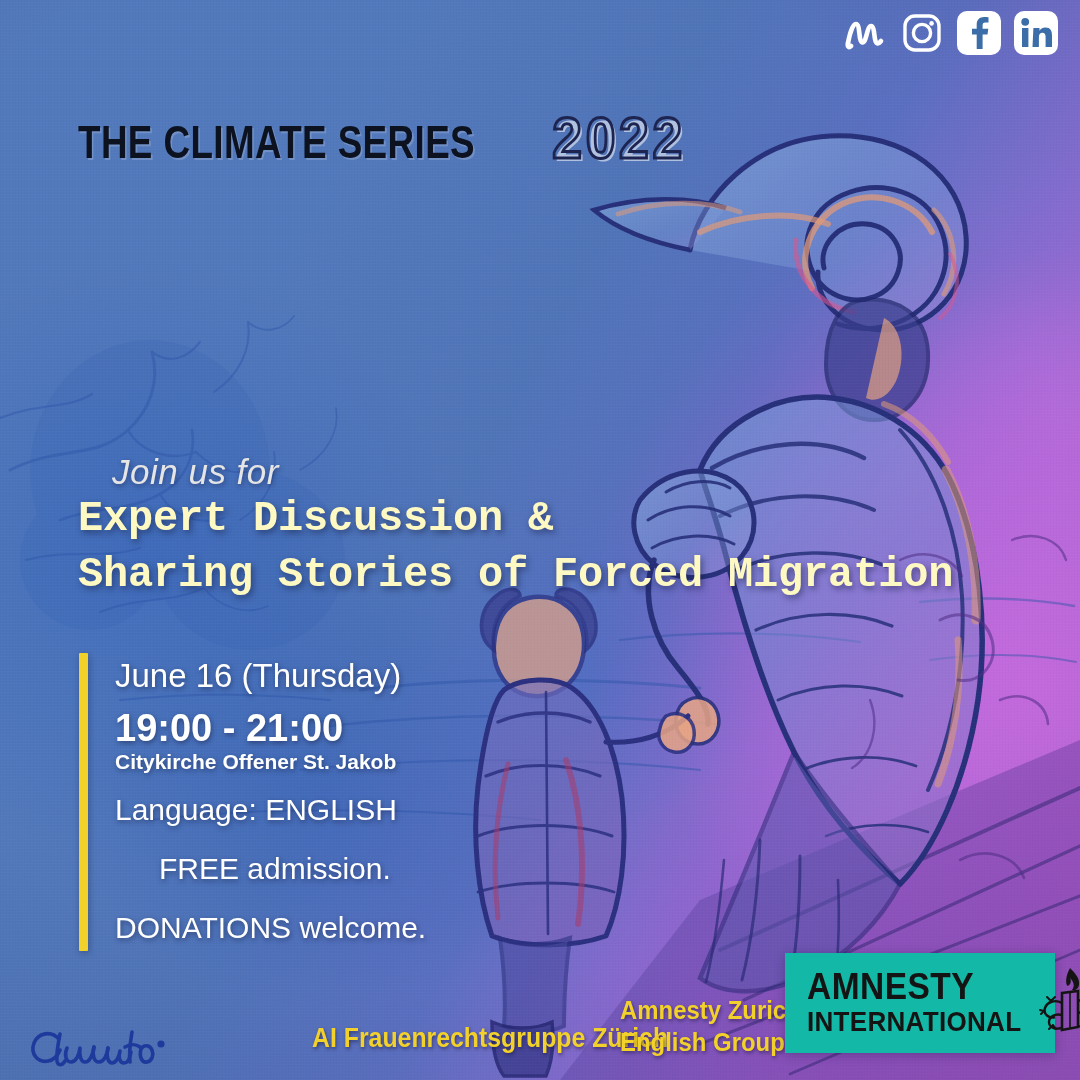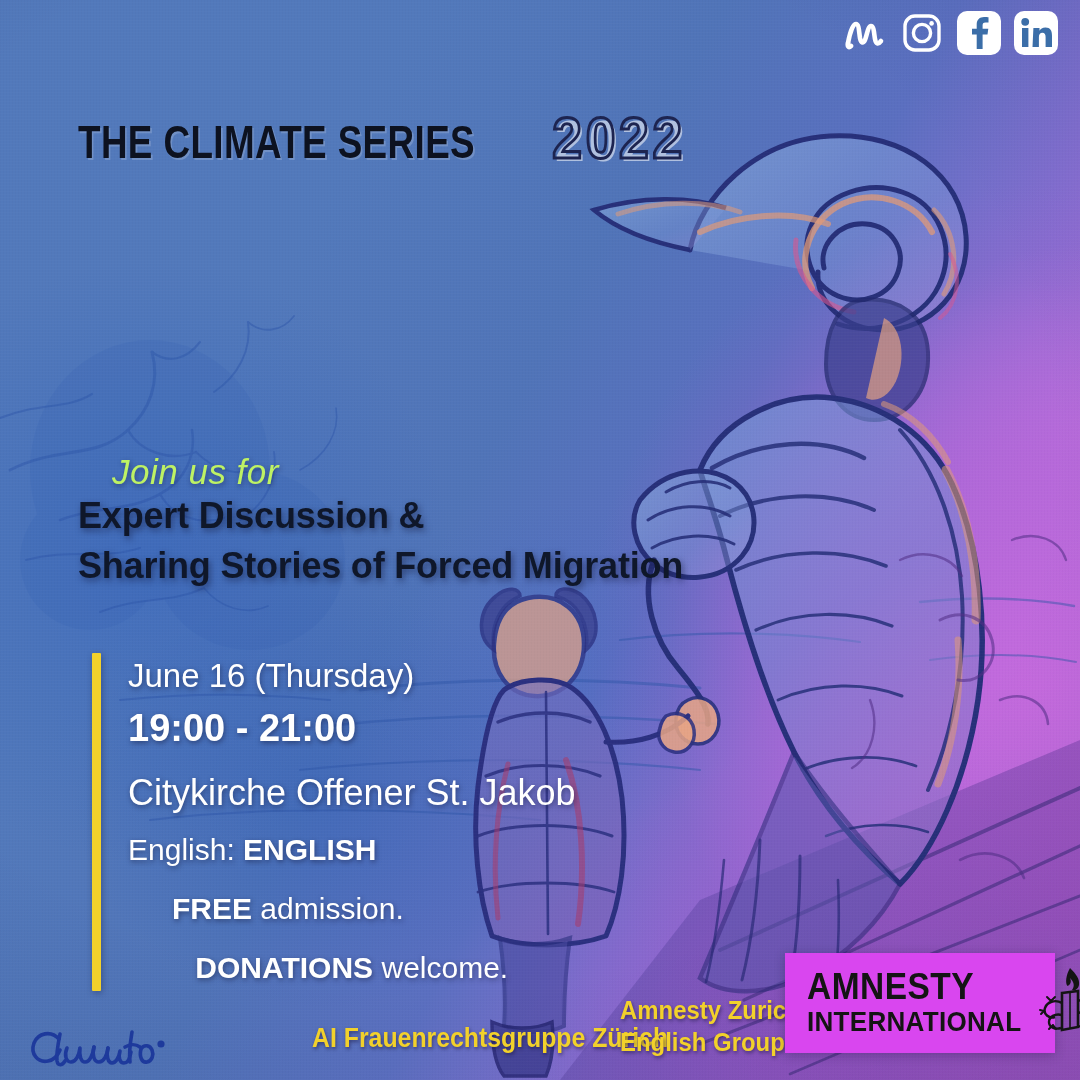--- a/index.html
+++ b/index.html
@@ -97,80 +97,80 @@
     transform:scaleX(.88); transform-origin:left center;
     text-shadow:2px 3px 5px rgba(20,25,60,.45);
     white-space:nowrap;
   }
   .headline .ln + .ln{ margin-top:48px; }
 
   .joinus{
     position:absolute; left:112px; top:452px;
     font-family:"Liberation Sans",sans-serif;
     font-style:italic; font-weight:300; font-size:35px;
-    color:#bef264; letter-spacing:.5px;
+    color:#e5e5e5; letter-spacing:.5px;
     text-shadow:1px 2px 5px rgba(18,24,60,.45);
     z-index:30;
   }
   .subhead{
     position:absolute; left:78px; top:498px; width:790px;
     z-index:30;
   }
   .subhead .sl{
-    font-family:Liberation Sans, sans-serif;
-    font-weight:bold; font-size:36px; line-height:1.0;
-    color:#0f172a; letter-spacing:-.2px;
+    font-family:Liberation Mono, monospace;
+    font-weight:bold; font-size:42px; line-height:1.0;
+    color:#fef9c3; letter-spacing:-.2px;
     text-shadow:2px 3px 6px rgba(18,24,60,.50);
     white-space:nowrap;
   }
   .subhead .sl + .sl{ margin-top:14px; }
 
   
   .details{
-    position:absolute; left:80px; top:653px;
+    position:absolute; left:67px; top:653px;
     display:flex; z-index:30;padding-left:12px;
   }
   .yellow-bar{
     width:9px; background:#f2d12b; border-radius:1px;
     margin-right:27px; align-self:stretch;
     box-shadow:1px 2px 6px rgba(18,24,60,.35);
   }
   .det-lines{ display:flex; flex-direction:column; padding:4px 0 6px; }
   .det{
     font-family:"Liberation Sans",sans-serif;
     color:#ffffff;
     text-shadow:1px 2px 5px rgba(18,24,60,.50);
     white-space:nowrap;
   }
   .det.date{ font-weight:300; font-size:33px; }
   .det.time{ font-weight:bold; font-size:38px; margin-top:12px; }
-  .det.venue{ font-weight:normal; font-size:36px; margin-top:22px; }
+  .det.venue{ font-weight:bold; font-size:21px; }
   .det.lang{ font-weight:300; font-size:30px; margin-top:19px; }
   .det.free{ font-weight:300; font-size:30px; margin-top:25px;margin-left:44px; }
   .det.don{ font-weight:300; font-size:30px; margin-top:25px;text-align:center; }
-  .det b{ font-weight:bold; }
+  .det b{ font-weight:normal; }
 
   
   .grp{
     position:absolute; z-index:30;
     font-family:"Liberation Sans Narrow","Liberation Sans",sans-serif;
     font-weight:bold; color:#f2d12b;
     transform-origin:left center;
     text-shadow:1px 2px 4px rgba(25,20,60,.55);
     white-space:nowrap;
   }
   .grp-frauen{ left:312px; top:1023px; font-size:27px; transform:scaleX(.92); }
   .grp-zur{ left:620px; top:995px; font-size:26px; transform:scaleX(.92); }
   .grp-eng{ left:620px; top:1027px; font-size:26px; transform:scaleX(.92); }
 
   
   .amnesty{
     position:absolute; left:785px; top:953px;
     width:270px; height:100px;
-    background:#d946ef;
+    background:#14b8a6;
     display:flex; align-items:center; z-index:35;
     box-shadow:0 2px 10px rgba(30,20,60,.30);
   }
   .am-text{
     margin-left:22px; line-height:.96;
     font-family:"Liberation Sans Narrow","Liberation Sans",sans-serif;
     color:#141414; font-weight:bold;
   }
   .am-1{ font-size:36px; letter-spacing:.5px; transform:scaleX(.93); transform-origin:left center; display:block; }
   .am-2{ font-size:28px; letter-spacing:.3px; transform:scaleX(.93); transform-origin:left center; display:block; margin-top:4px; }
@@ -386,21 +386,21 @@
     <div class="sl">Sharing Stories of Forced Migration</div>
   </div>
 
   <div class="details">
     <div class="yellow-bar"></div>
     <div class="det-lines">
       <div class="det date">June 16 (Thursday)</div>
       <div class="det time">19:00 - 21:00</div>
       <div class="det venue">Citykirche Offener St. Jakob</div>
       <div class="det lang">
-        <span>English: </span><b>ENGLISH</b>
+        <span>Language: </span><b>ENGLISH</b>
       </div>
       <div class="det free">
         <b>FREE</b><span> admission.</span>
       </div>
       <div class="det don">
         <b>DONATIONS</b><span> welcome.</span>
       </div>
     </div>
   </div>
 

